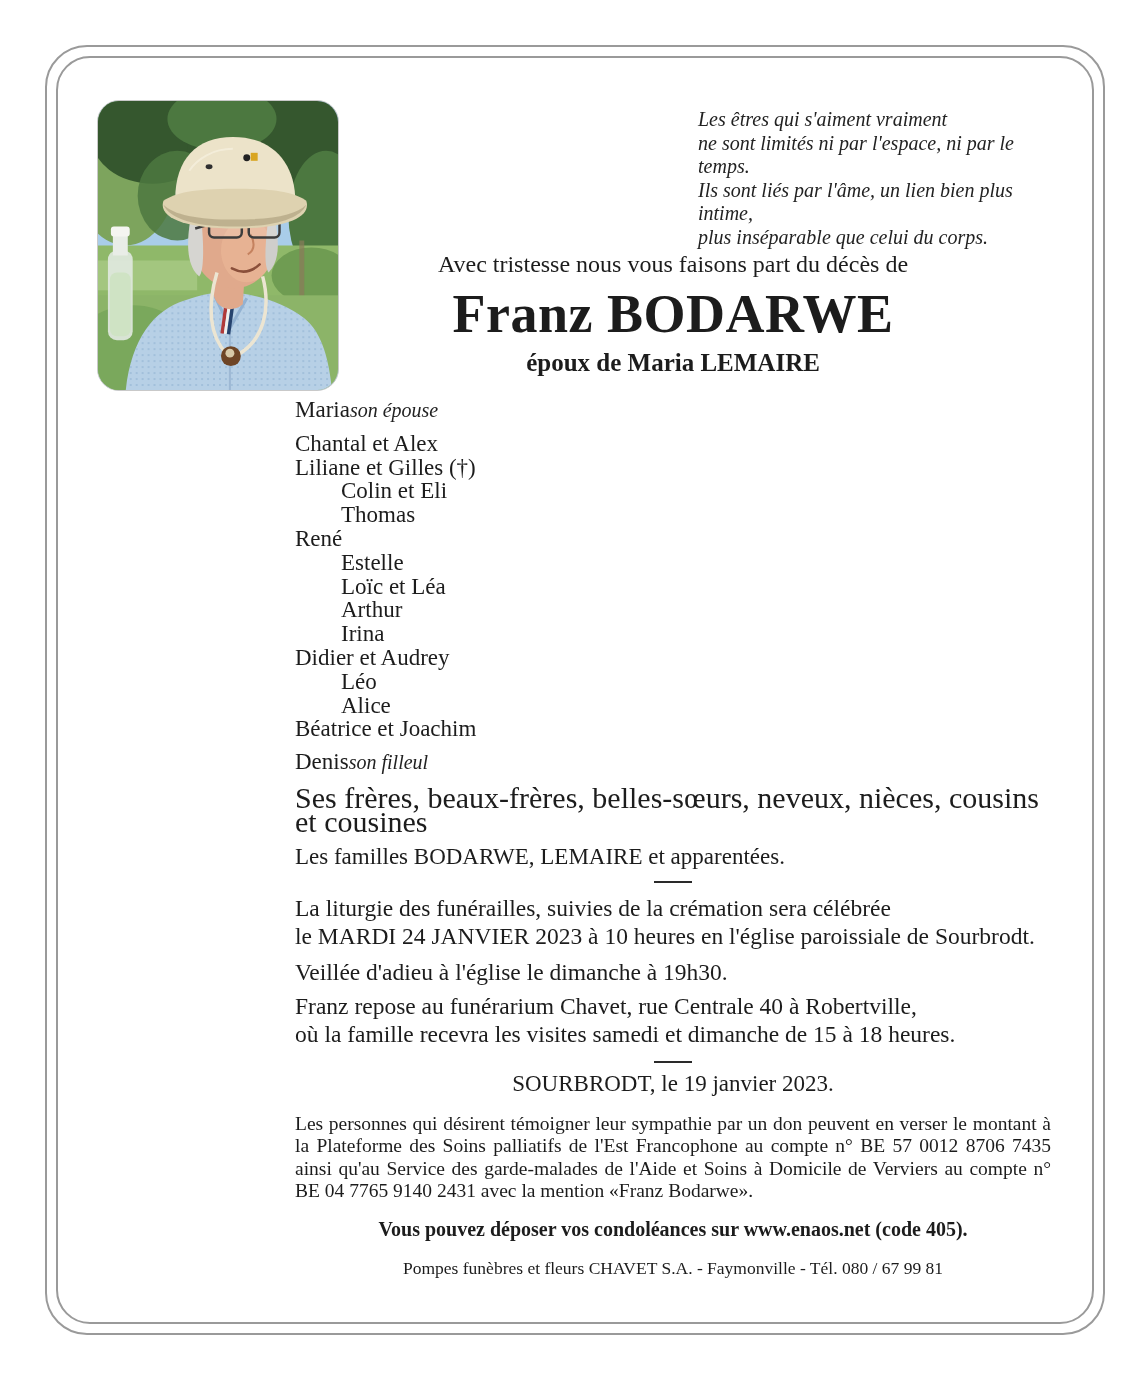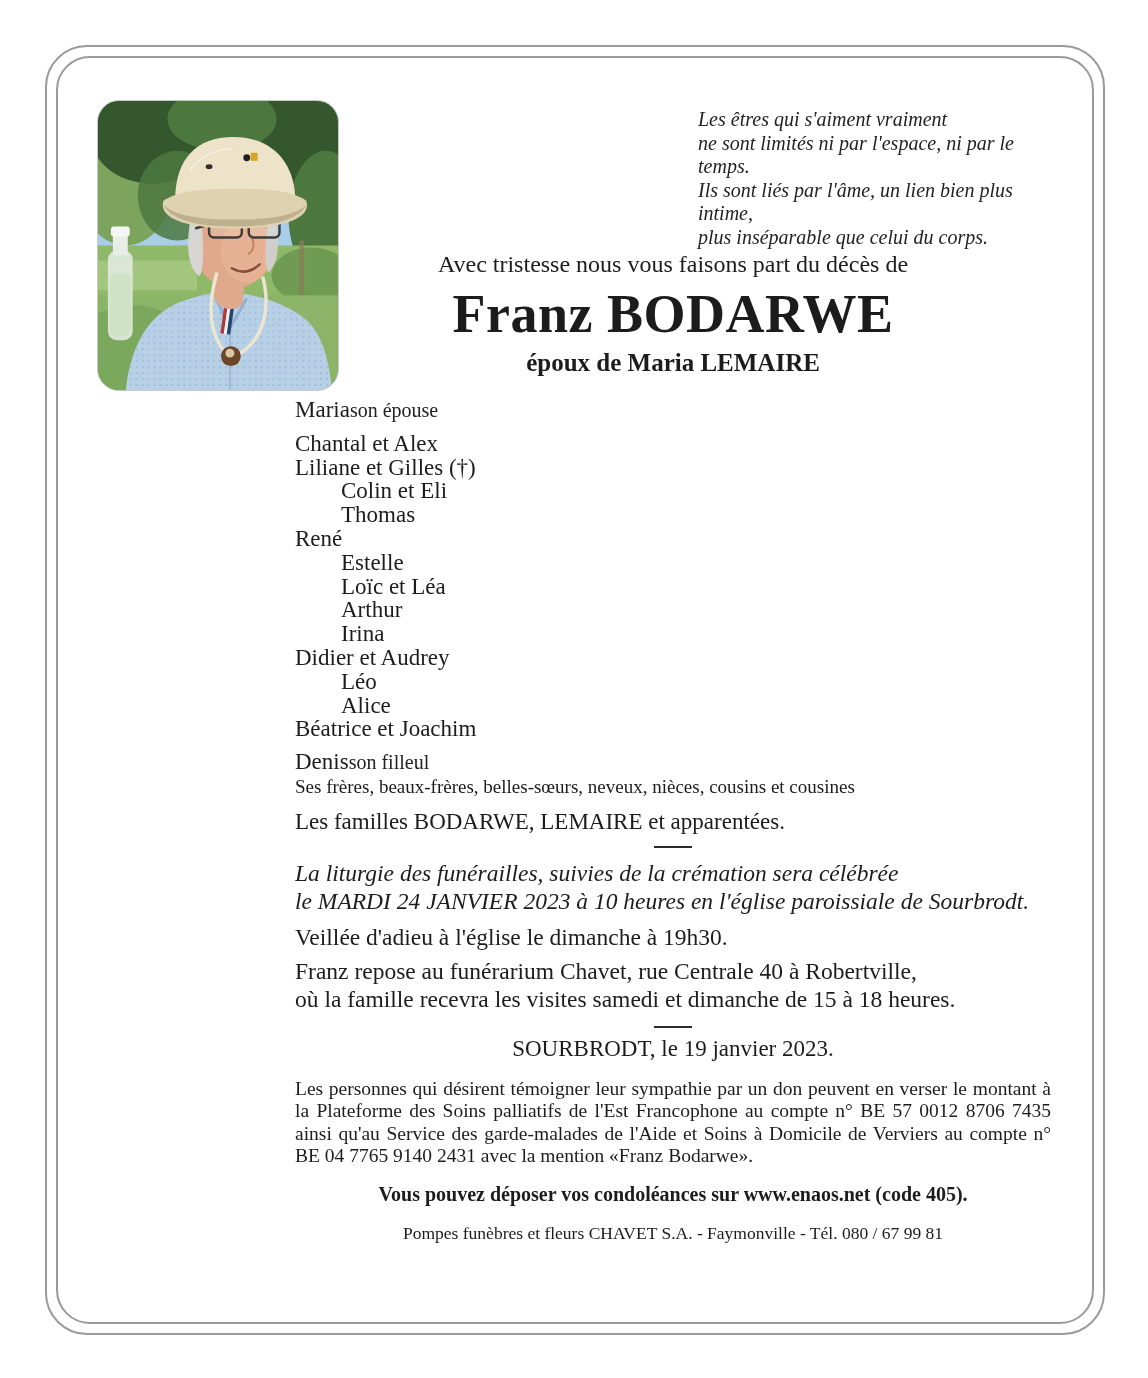--- a/index.html
+++ b/index.html
@@ -42,28 +42,28 @@
 
   .intro{font-size:24px;line-height:28px;text-align:center;}
   .deceased-name{font-size:54px;line-height:60px;font-weight:bold;text-align:center;margin-top:6px;letter-spacing:.5px;}
   .spouse-line{font-size:25px;line-height:30px;font-weight:bold;text-align:center;margin-top:4px;}
   .death-line{font-size:23.5px;line-height:28px;margin-top:22px;}
 
   .family-list{margin-top:20px;font-size:23px;}
   .fam-row{display:flex;justify-content:flex-start;align-items:baseline;line-height:23.8px;}
   .fam-row.indent .fam-name{padding-left:46px;}
   .fam-row.gap-before{margin-top:9px;}
-  .fam-label{font-size:20px;color:#222;white-space:nowrap;}
-
-  .relatives-1{font-size:19px;line-height:24px;}
+  .fam-label{font-style:italic;font-size:20px;color:#222;white-space:nowrap;}
+
+  .relatives-1{font-size:30px;line-height:24px;margin-top:11px;}
   .relatives-2{font-size:23px;line-height:24px;margin-top:11px;}
 
   .divider{width:38px;height:0;border-top:2.5px solid #2a2a2a;margin:12px auto 0 auto;}
 
-  .liturgy{font-size:23.5px;line-height:28.5px;margin-top:11px;font-style:italic;}
+  .liturgy{font-size:23.5px;line-height:28.5px;margin-top:11px;}
   .vigil{font-size:23.5px;line-height:28px;margin-top:7px;}
   .repose{font-size:23.5px;line-height:28.5px;margin-top:6px;}
 
   .dateline{font-size:23px;line-height:26px;text-align:center;margin-top:8px;}
 
   .donations{font-size:19.5px;line-height:22.4px;text-align:justify;margin-top:16px;}
   .condolences{font-size:20px;line-height:24px;text-align:center;margin-top:14px;font-weight:bold;}
   .footer-line{font-size:17.5px;line-height:22px;text-align:center;margin-top:16px;}
 </style>
 </head>

